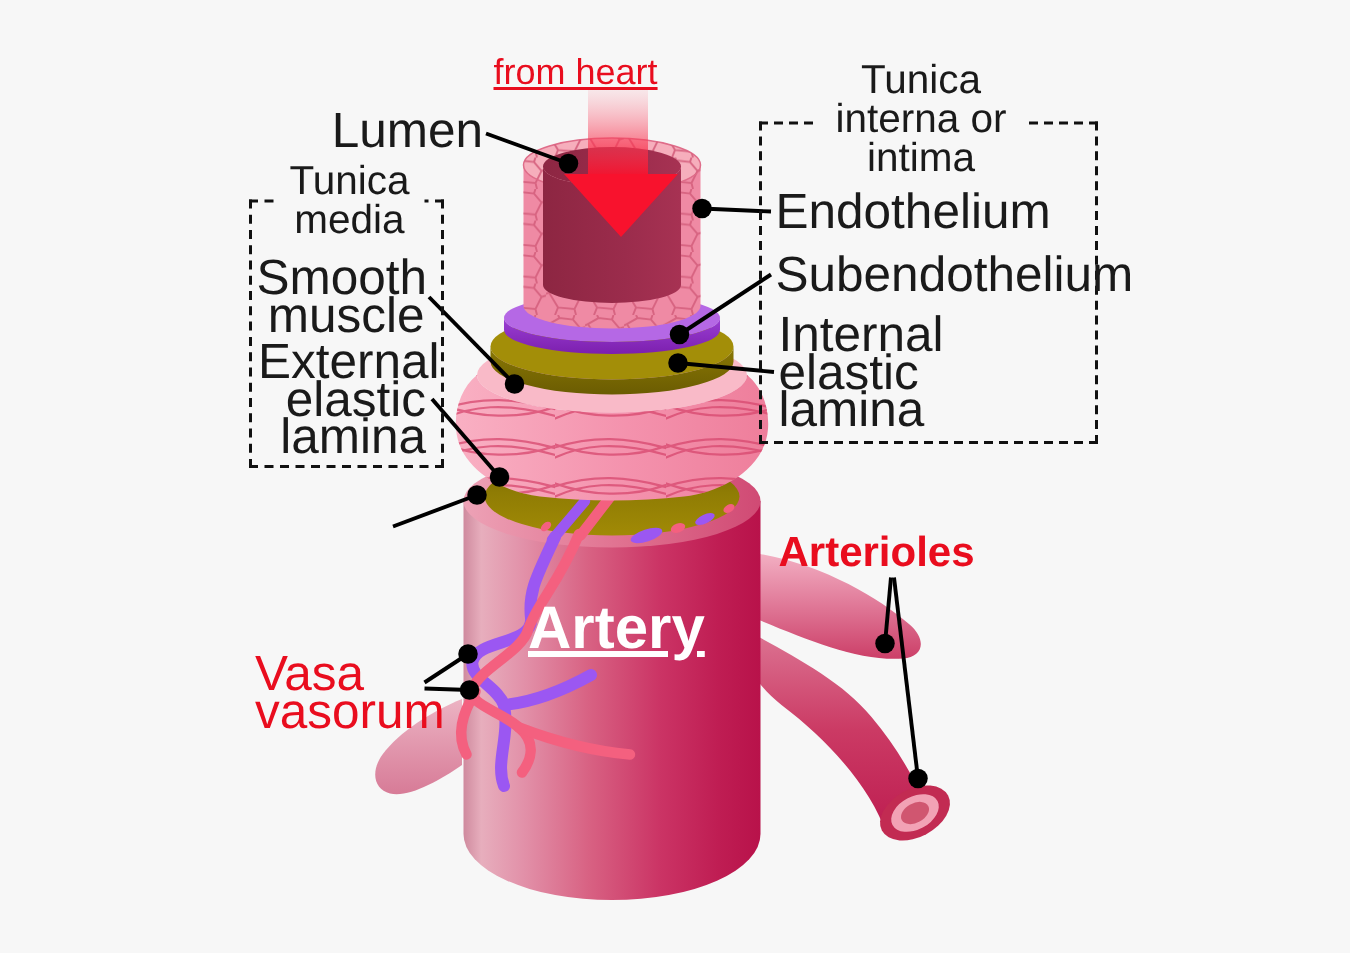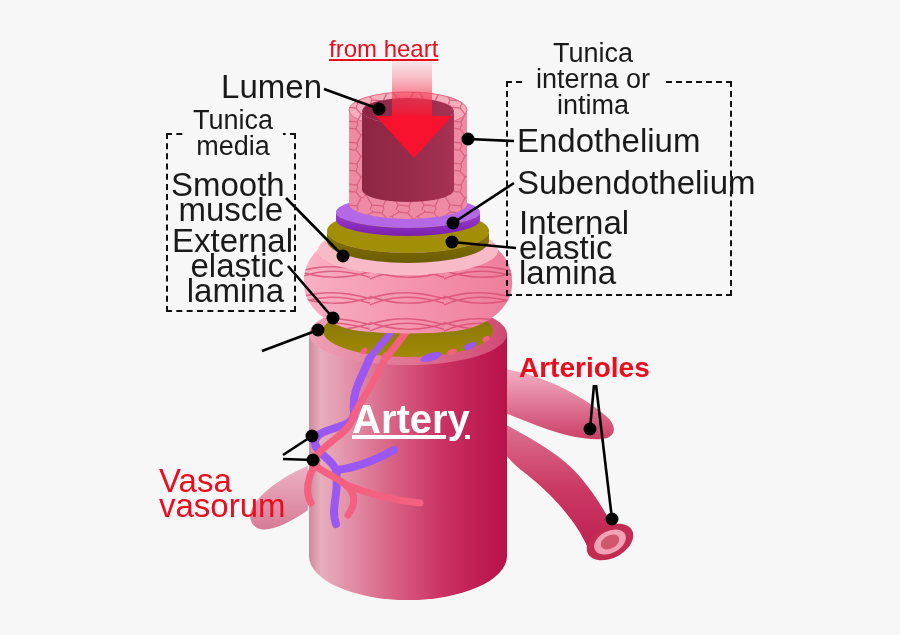--- a/index.html
+++ b/index.html
@@ -11,30 +11,30 @@
   .red{color:#e90d1e;}
   .bold{font-weight:bold;}
   .tr{text-align:right;}
   .tc{text-align:left;text-decoration:underline;}
   .dashbox{position:absolute;border:2px dashed #111;}
   .boxtitle{position:absolute;background:#f7f7f7;color:#1a1a1a;font-size:27px;line-height:26px;
             text-align:center;padding:0 2px;}
   #lbl-from-heart{left:329px;top:36px;width:160px;font-size:24px;}
   #lbl-lumen{left:218px;top:74px;width:104px;}
   #box-interna{left:506px;top:81px;width:222px;height:211px;}
-  #title-interna{left:524px;top:40px;width:134px;}
+  #title-interna{left:545px;top:40px;width:134px;}
   #lbl-endothelium{left:517px;top:128px;text-align:right;}
   #lbl-subendothelium{left:517px;top:170px;}
   #lbl-internal-lamina{left:519px;top:210px;width:112px;}
   #box-media{left:166px;top:133px;width:126px;height:175px;}
   #title-media{left:183px;top:107px;width:96px;}
   #lbl-smooth-muscle{left:171px;top:172px;width:112px;}
   #lbl-external-lamina{left:172px;top:228px;width:112px;}
   #lbl-tunica-externa{left:168px;top:326px;width:140px;}
-  #lbl-vasa{left:159px;top:436px;width:118px;margin-top:32px;}
+  #lbl-vasa{left:170px;top:436px;width:118px;}
   #lbl-artery{left:352px;top:398px;width:170px;font-size:40px;color:#fff;line-height:42px;}
   #lbl-arterioles{left:519px;top:355px;font-size:28px;}
 </style>
 </head>
 <body>
 
 <div id="stage">
 
   <svg id="art" width="900" height="635" viewBox="0 0 900 635">
     <defs>

